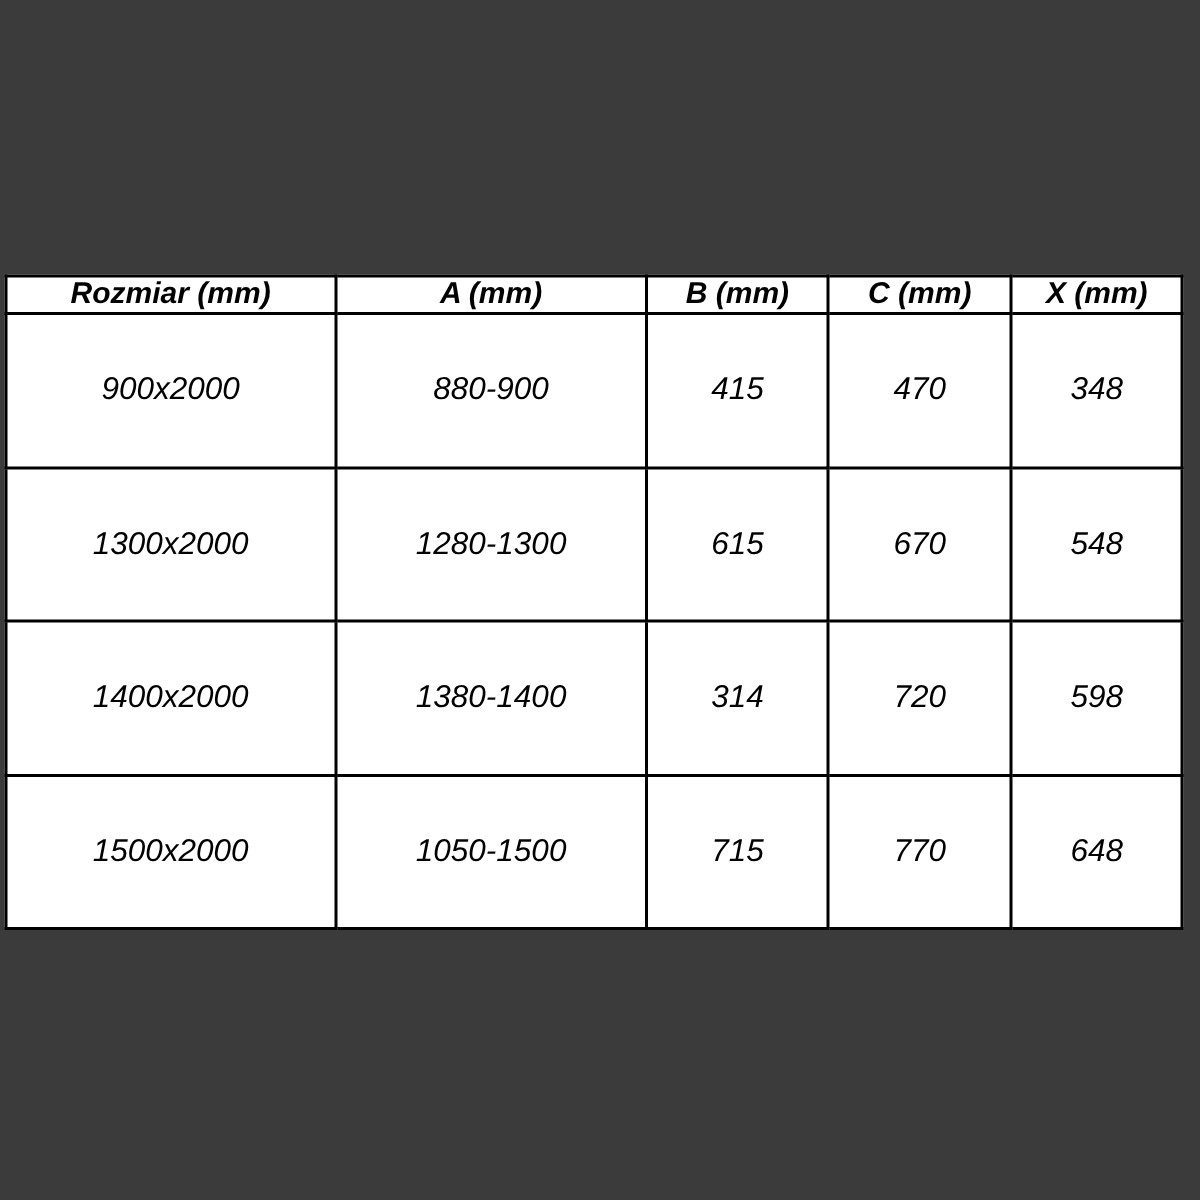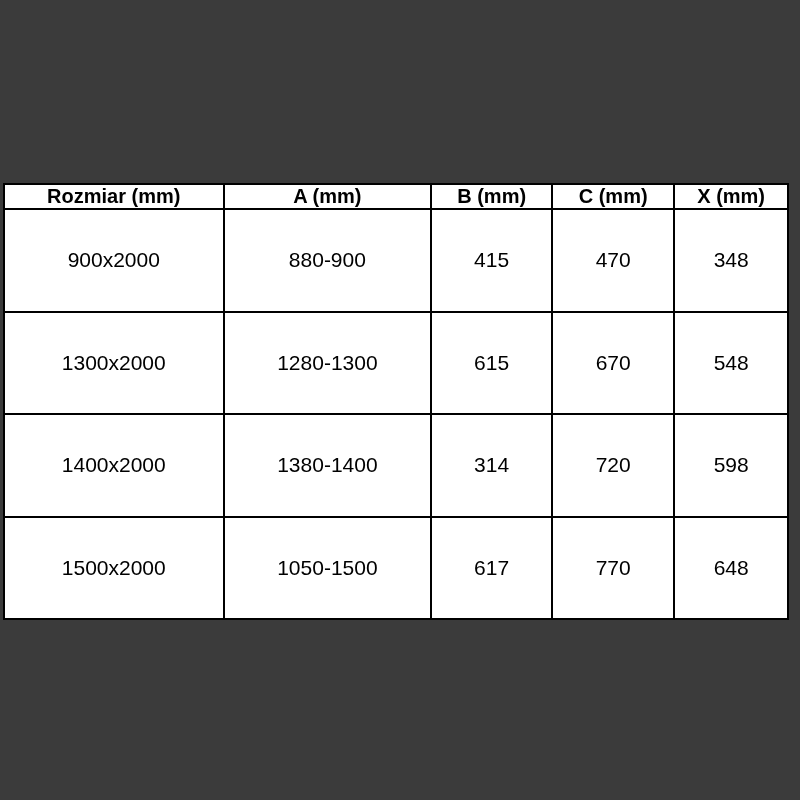--- a/index.html
+++ b/index.html
@@ -18,20 +18,21 @@
     top: 183px;
     left: 3px;
     width: 786px;
     height: 437px;
   }
   table.size-table {
     width: 100%;
     height: 100%;
     border-collapse: collapse;
     table-layout: fixed;
+    font-style: italic;
   }
   table.size-table th,
   table.size-table td {
     border: 2px solid #000000;
     text-align: center;
     vertical-align: middle;
     font-size: 21px;
     padding: 0;
     overflow: hidden;
     white-space: nowrap;
@@ -80,19 +81,19 @@
         <tr>
           <td>1400x2000</td>
           <td>1380-1400</td>
           <td>314</td>
           <td>720</td>
           <td>598</td>
         </tr>
         <tr>
           <td>1500x2000</td>
           <td>1050-1500</td>
-          <td>617</td>
+          <td>715</td>
           <td>770</td>
           <td>648</td>
         </tr>
       </tbody>
   </table>
 </div>
 
 </body></html>

